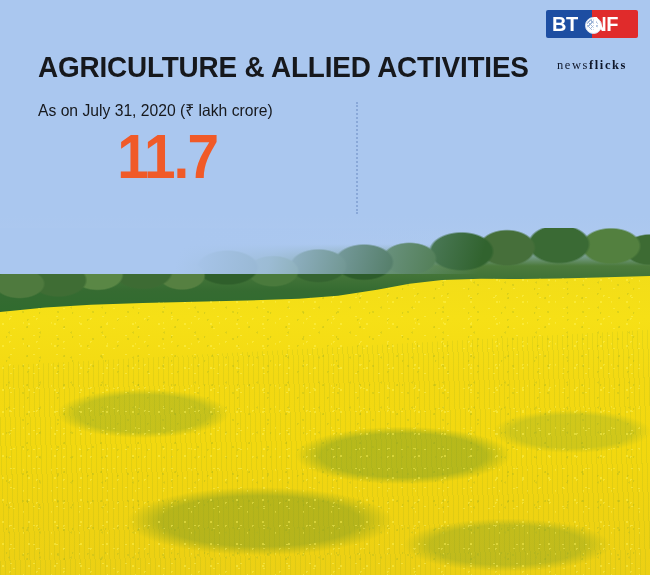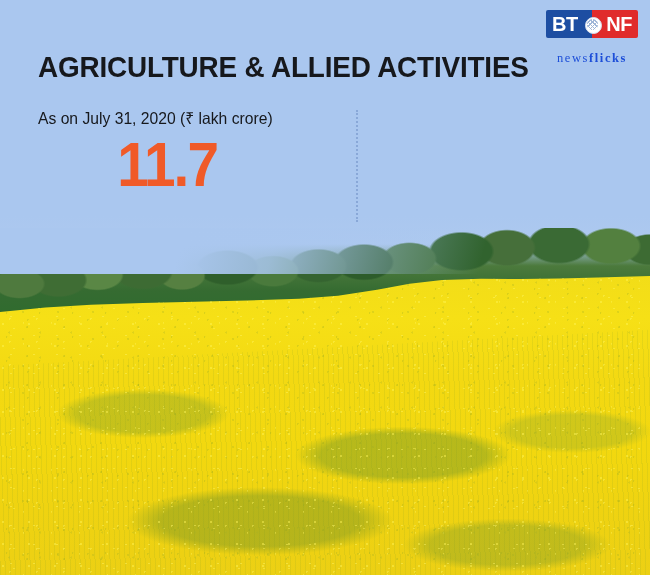--- a/index.html
+++ b/index.html
@@ -141,21 +141,21 @@
     top: 0;
     height: 15px;
     line-height: 28px;
     color: #ffffff;
     font-weight: bold;
     font-size: 20px;
     font-family: "Liberation Sans", sans-serif;
     letter-spacing: -0.5px;
   }
   .logo-bt { left: 6px; }
-  .logo-nf { right: 6px; }
+  .logo-nf { right: 20px; }
   .logo-orb {
     position: absolute;
     left: 50%;
     top: 50%;
     width: 15px;
     height: 15px;
     margin-left: -7.5px;
     margin-top: -7.5px;
     border-radius: 50%;
     background: #ffffff;
@@ -167,23 +167,23 @@
     left: 1px; top: 1px;
     width: 11px; height: 11px;
     border-radius: 50%;
     background:
       repeating-linear-gradient(45deg, #9fb6d8 0 1px, rgba(255,255,255,0) 1px 3px),
       repeating-linear-gradient(-45deg, #9fb6d8 0 1px, rgba(255,255,255,0) 1px 3px),
       #ffffff;
   }
   .logo-word {
     display: block;
-    margin-top: 13px;
+    margin-top: 20px;
     font-size: 12.5px;
-    color: #1d4ed8;
+    color: #0f172a;
     letter-spacing: 1.6px;
     font-family: "Liberation Serif", serif;
   }
   .logo-word .lw-bold { font-weight: bold; }
 
   
   .title {
     position: absolute;
     left: 38px;
     top: 50px;
@@ -196,21 +196,21 @@
     font-family: "Liberation Sans Narrow", "Liberation Sans", sans-serif;
     transform: scaleX(0.93);
     transform-origin: left center;
     white-space: nowrap;
   }
 
   
   .stats {
     position: absolute;
     left: 0;
-    top: 108px;
+    top: 100px;
     width: 650px;
     height: 120px;
   }
   .divider {
     position: absolute;
     left: 356px;
     top: 2px;
     width: 0;
     height: 112px;
     border-left: 2px dotted #89a8d8;

